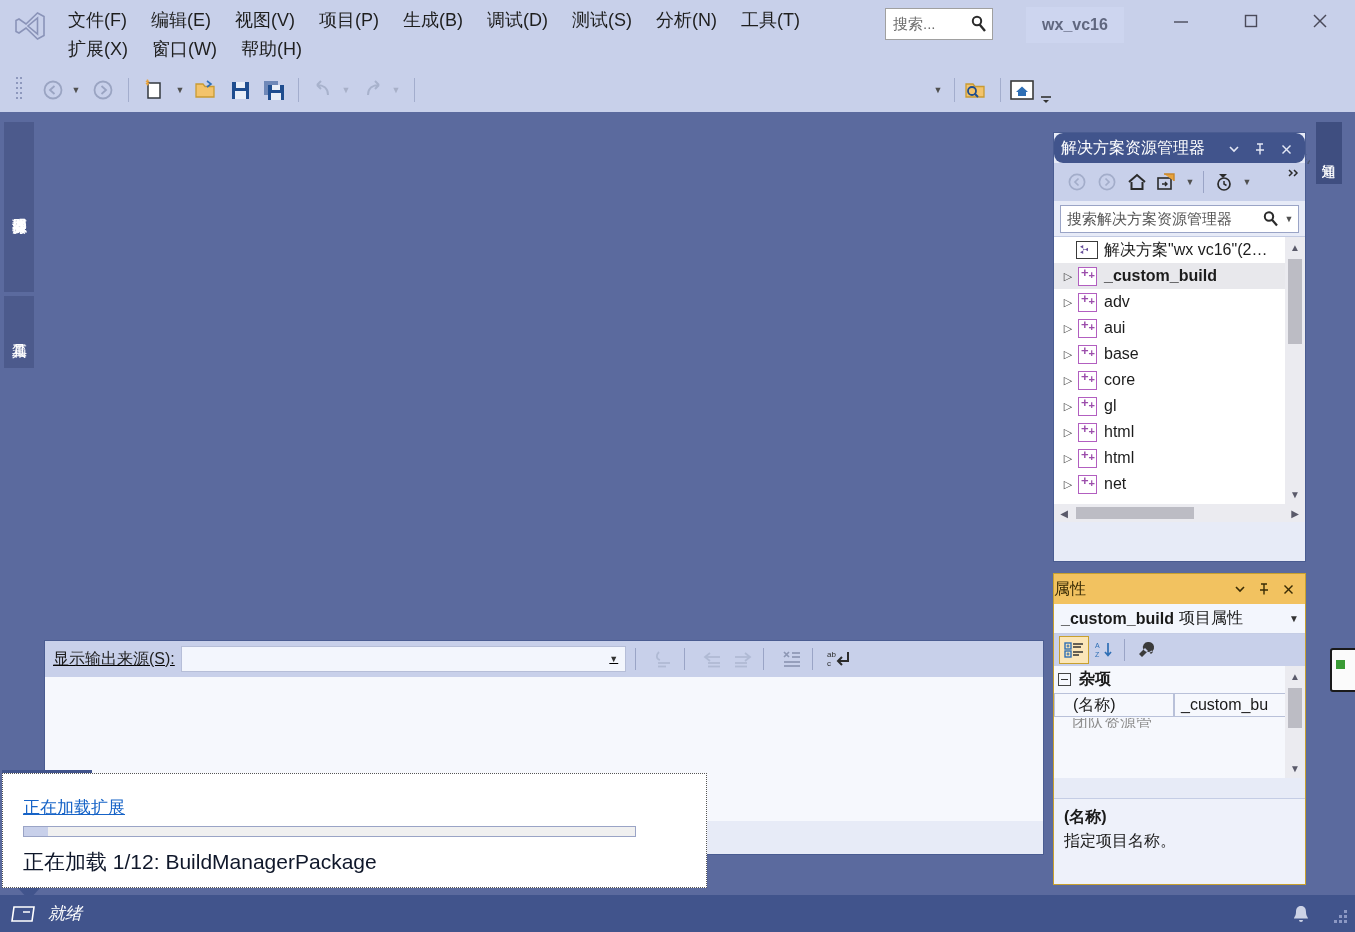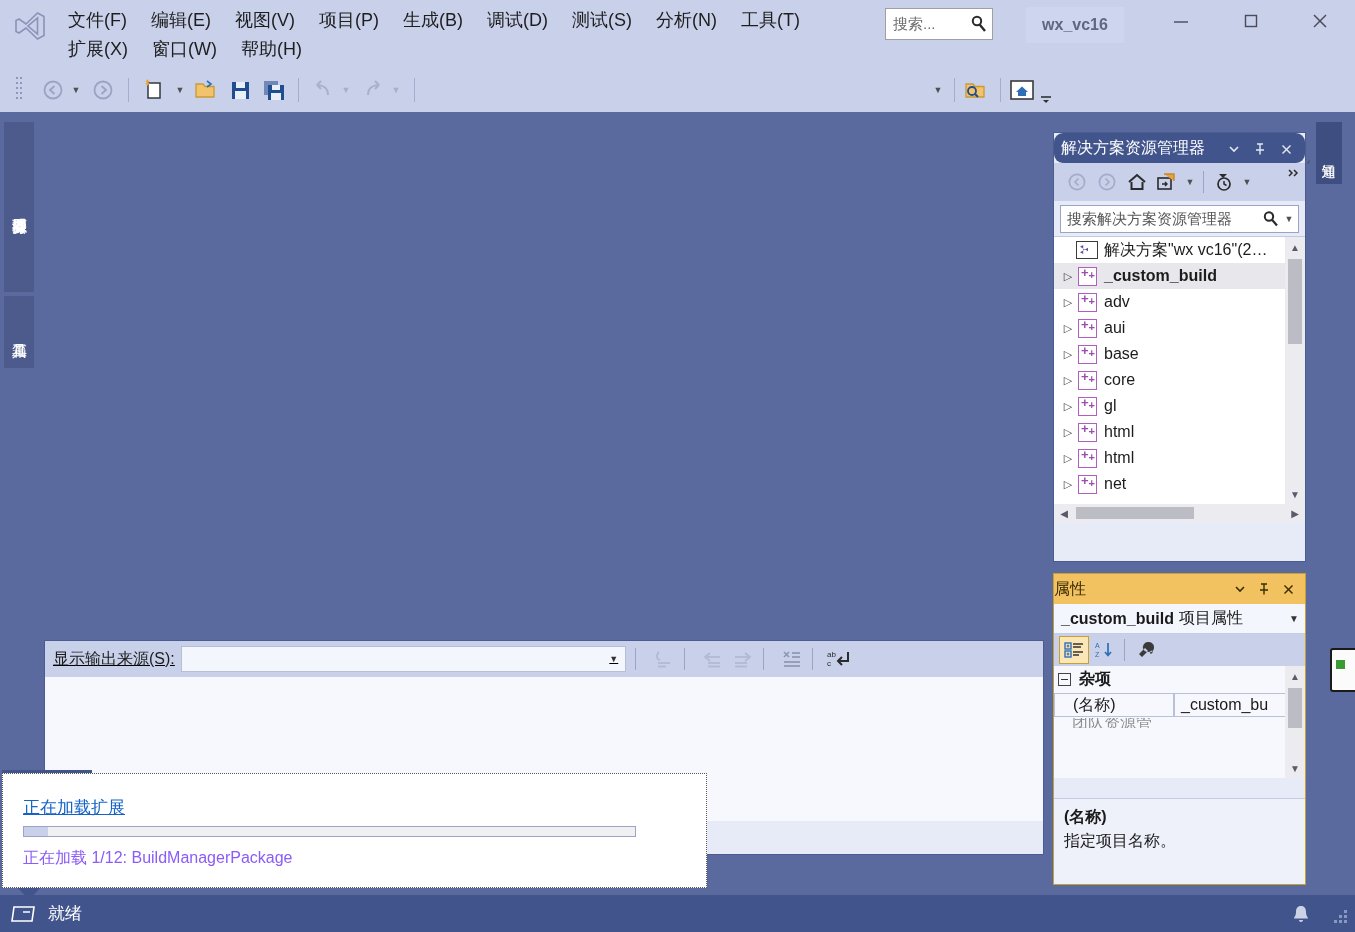--- a/index.html
+++ b/index.html
@@ -291,30 +291,30 @@
   }
   .lp-link {
     position: absolute; left: 20px; top: 22px; font-size: 17px; color: #1663c7;
     text-decoration: underline; cursor: pointer;
   }
   .lp-progress {
     position: absolute; left: 20px; top: 52px; width: 613px; height: 11px;
     background: #f0f0f0; border: 1px solid #9aa4c6;
   }
   .lp-progress i { display: block; height: 100%; background: #c8d0ea; }
-  .lp-status { position: absolute; left: 20px; top: 74px; font-size: 16px; color: #8b5cf6; }
+  .lp-status { position: absolute; left: 20px; top: 74px; font-size: 21px; color: #0f172a; }
   .lp-tail {
     position: absolute; left: 18px; top: 888px; width: 22px; height: 12px;
     background: #41548c; clip-path: polygon(0 0, 100% 0, 50% 100%);
   }
 
   
   .statusbar {
     position: absolute; left: 0; bottom: 0; width: 1355px; height: 37px;
-    background: #41548c; display: flex; align-items: center;
+    background: #41548c; display: flex; align-items: center; font-style: italic;
   }
   .sb-icon { margin-left: 10px; width: 26px; height: 22px; }
   .sb-text { color: #ffffff; font-size: 17px; margin-left: 12px; }
   .sb-right { margin-left: auto; display: flex; align-items: center; padding-right: 8px; }
   .sb-bell { width: 36px; height: 30px; display: flex; align-items: center; justify-content: center; }
   .sb-grip { width: 18px; height: 18px; position: relative; margin-left: 10px; }
   .sb-grip i { position: absolute; width: 3px; height: 3px; background: #8c98c4; }
 </style>
 </head>
 <body>

